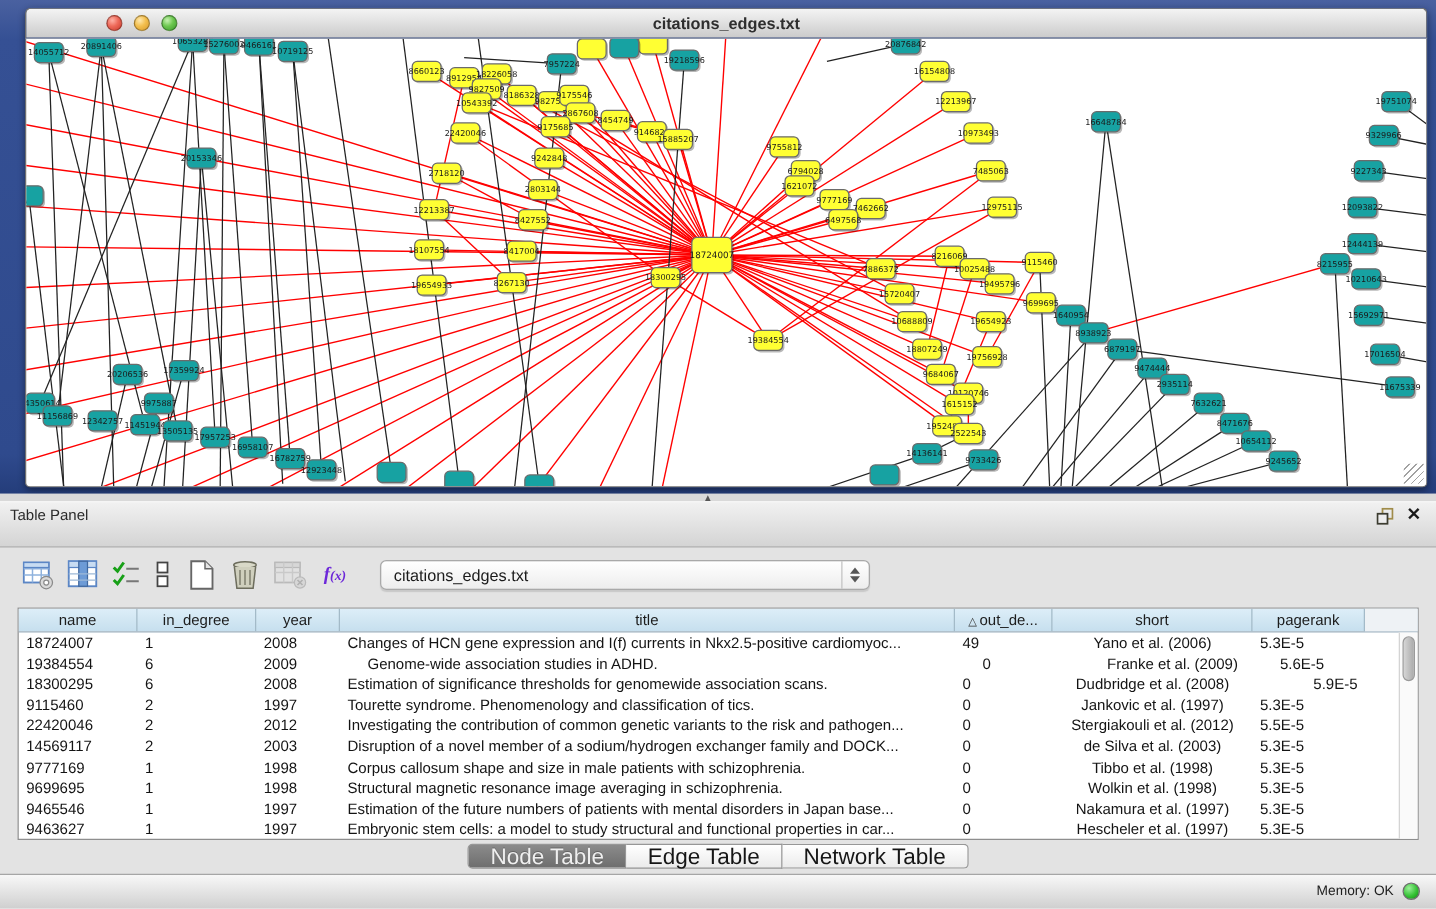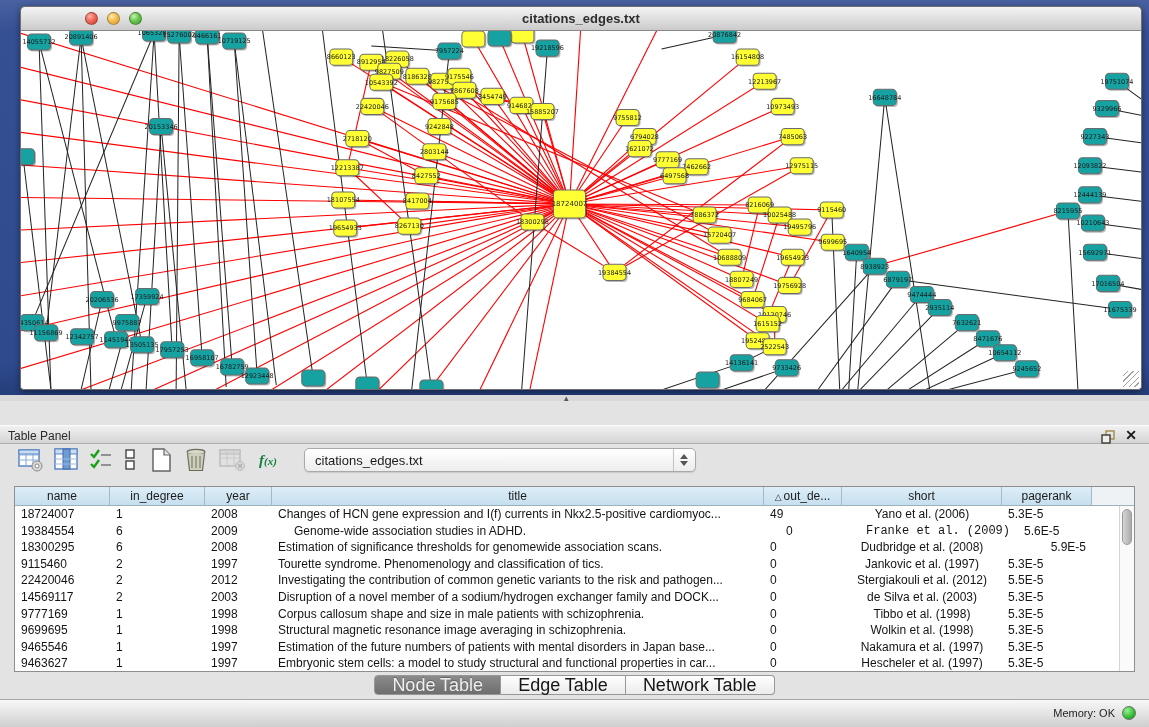--- a/index.html
+++ b/index.html
@@ -25,31 +25,31 @@
           overflow:hidden;box-sizing:border-box;}
   .canvas svg{position:absolute;top:0;left:0;width:100%;height:100%;}
   .resize-grip{position:absolute;right:2px;bottom:2px;width:16px;height:16px;opacity:.55;
     background:repeating-linear-gradient(135deg,transparent 0 3px,#555 3px 4px);}
 
   
   .split-divider{position:absolute;top:395px;left:0;width:1149px;height:6px;background:#d9d9d9;}
   .split-divider .grip{position:absolute;left:564px;top:-2px;font-size:9px;color:#555;}
 
   
-  .panel-header{position:absolute;top:401px;left:0;width:1149px;height:19px;box-sizing:border-box;
+  .panel-header{position:absolute;top:401px;left:0;width:1149px;height:37px;box-sizing:border-box;
                 background:linear-gradient(180deg,#f1f1f1,#d4d4d4);
-                border-top:1px solid #fcfcfc;border-bottom:1px solid #aeaeae;margin-top:24px;}
+                border-top:1px solid #fcfcfc;border-bottom:1px solid #aeaeae;}
   .panel-title{position:absolute;left:8px;top:3px;font-size:12px;color:#2a2a2a;}
   .ph-float{position:absolute;right:34px;top:4px;width:14px;height:14px;cursor:pointer;}
   .ph-close{position:absolute;right:12px;top:1px;font-size:14px;font-weight:bold;color:#1a1a1a;cursor:pointer;}
 
   .toolbar{position:absolute;top:443px;left:16px;height:34px;display:flex;align-items:center;}
   .tb-btn{width:30px;height:30px;margin-right:5px;border:none;background:transparent;padding:2px;cursor:pointer;}
   .tb-btn svg{display:block;}
-  .fx{font-family:"Liberation Serif",serif;font-style:italic;font-weight:bold;font-size:15px;color:#15803d;width:34px;}
+  .fx{font-family:"Liberation Serif",serif;font-style:italic;font-weight:bold;font-size:15px;color:#6d28d9;width:34px;}
   .fx .sm{font-size:11px;}
   .table-select{position:relative;margin-left:14px;width:392px;height:24px;box-sizing:border-box;
         border:1px solid #a9a9a9;border-radius:5px;background:linear-gradient(180deg,#ffffff,#ededed);
         box-shadow:0 1px 1px rgba(0,0,0,.12);cursor:pointer;}
   .table-select .val{position:absolute;left:10px;top:4px;font-size:13px;color:#1b1b1b;}
   .table-select .stepper{position:absolute;right:0;top:0;width:21px;height:100%;border-left:1px solid #c2c2c2;}
   .table-select .stepper i{position:absolute;left:6px;width:0;height:0;border-left:4px solid transparent;border-right:4px solid transparent;}
   .table-select .stepper .up{top:5px;border-bottom:5px solid #555;}
   .table-select .stepper .dn{bottom:5px;border-top:5px solid #555;}
 
@@ -884,21 +884,21 @@
           <div class="td" style="width: 78px;">49</div>
           <div class="td c" style="width: 160px;">Yano et al. (2006)</div>
           <div class="td" style="width: 90px;">5.3E-5</div>
         </div>
         <div class="tr">
           <div class="td" style="width: 95px;">19384554</div>
           <div class="td" style="width: 95px;">6</div>
           <div class="td" style="width: 67px;">2009</div>
           <div class="td" style="width: 492px; margin-left: 16px;">Genome-wide association studies in ADHD.</div>
           <div class="td" style="width: 78px;">0</div>
-          <div class="td c" style="width: 160px; font-family: Liberation Mono, monospace;">Franke et al. (2009)</div>
+          <div class="td c" style="width: 160px;">Franke et al. (2009)</div>
           <div class="td" style="width: 90px;">5.6E-5</div>
         </div>
         <div class="tr">
           <div class="td" style="width: 95px;">18300295</div>
           <div class="td" style="width: 95px;">6</div>
           <div class="td" style="width: 67px;">2008</div>
           <div class="td" style="width: 492px;">Estimation of significance thresholds for genomewide association scans.</div>
           <div class="td" style="width: 78px;">0</div>
           <div class="td c" style="width: 160px;">Dudbridge et al. (2008)</div>
           <div class="td" style="width: 90px; text-align: right;">5.9E-5</div>

